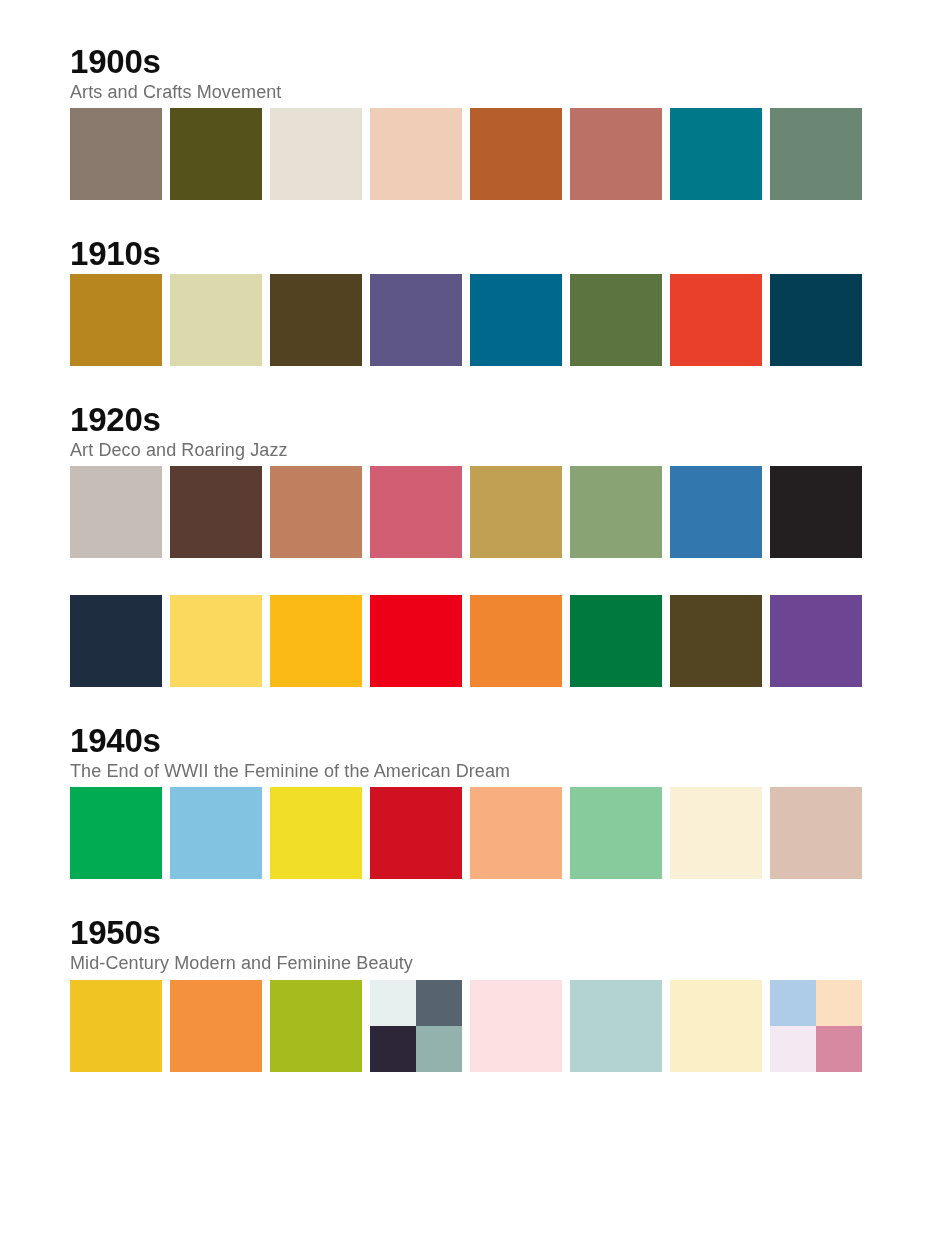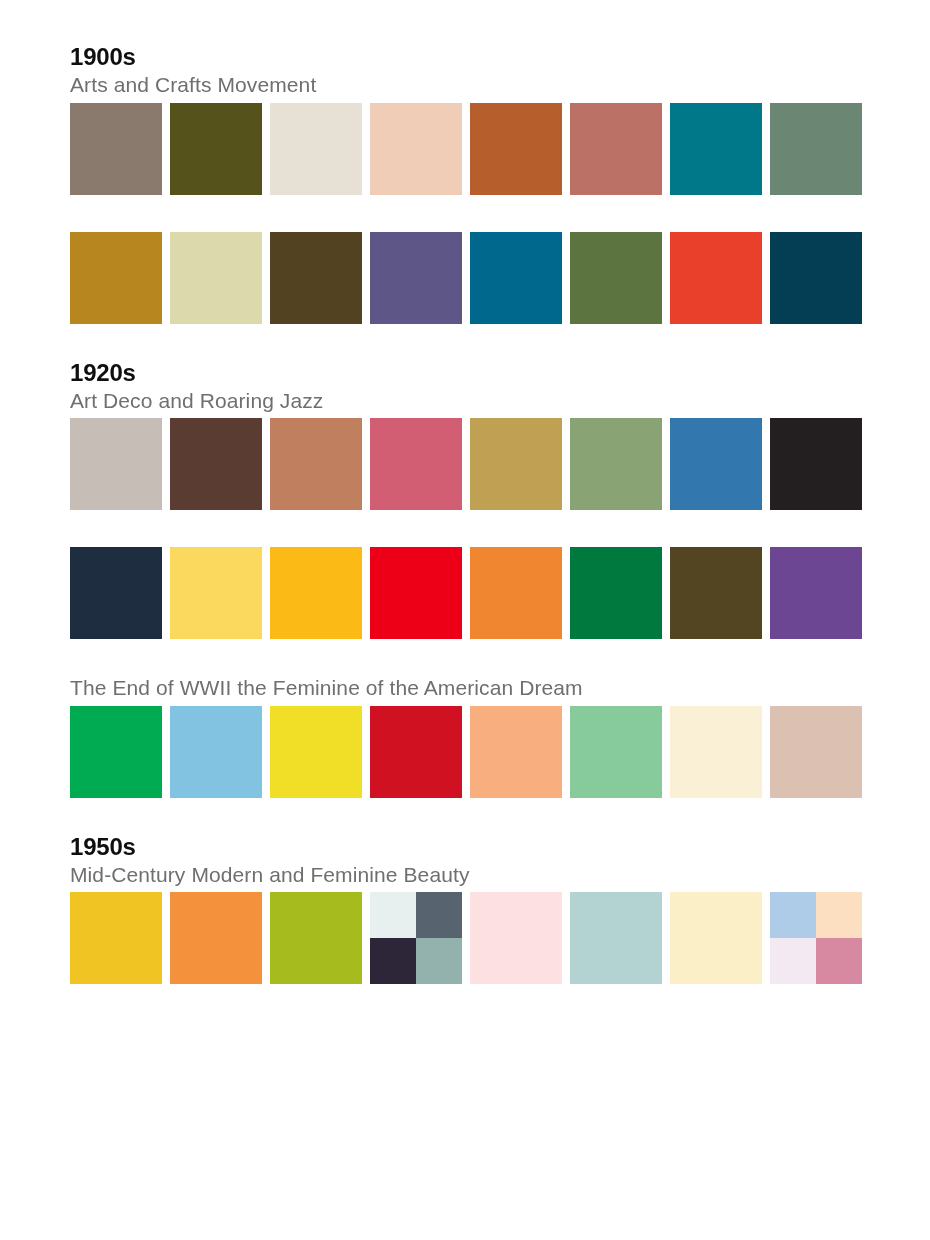--- a/index.html
+++ b/index.html
@@ -23,31 +23,31 @@
     padding: 45px 70px 0 70px;
   }
   .decade-row {
     margin-bottom: 37px;
   }
   .decade-row:last-child {
     margin-bottom: 16px;
   }
   .decade-heading {
     font-family: "Liberation Sans", sans-serif;
-    font-size: 24px;
+    font-size: 33px;
     font-weight: bold;
     color: #0f0f0f;
     letter-spacing: -0.2px;
     line-height: 1.0;
     margin: 0 0 4px 0;
     padding: 0;
   }
   .decade-subtitle {
     font-family: "Liberation Sans", sans-serif;
-    font-size: 21px;
+    font-size: 18px;
     font-weight: 300;
     color: #6f6f6f;
     letter-spacing: 0.1px;
     line-height: 1.12;
     margin: 0 0 6px 0;
     padding: 0;
     white-space: nowrap;
   }
   .swatch-strip {
     display: flex;
@@ -90,20 +90,21 @@
           <div class="swatch solid" style="background: rgb(86, 82, 27);"></div>
           <div class="swatch solid" style="background: rgb(231, 224, 212);"></div>
           <div class="swatch solid" style="background: rgb(239, 205, 182);"></div>
           <div class="swatch solid" style="background: rgb(182, 95, 44);"></div>
           <div class="swatch solid" style="background: rgb(188, 113, 102);"></div>
           <div class="swatch solid" style="background: rgb(0, 120, 138);"></div>
           <div class="swatch solid" style="background: rgb(107, 134, 115);"></div>
         </div>
       </div>
       <div class="decade-row">
+        <div class="decade-heading">1910s</div>
         <div class="swatch-strip">
           <div class="swatch solid" style="background: rgb(184, 134, 31);"></div>
           <div class="swatch solid" style="background: rgb(220, 218, 172);"></div>
           <div class="swatch solid" style="background: rgb(83, 66, 34);"></div>
           <div class="swatch solid" style="background: rgb(93, 86, 135);"></div>
           <div class="swatch solid" style="background: rgb(0, 103, 141);"></div>
           <div class="swatch solid" style="background: rgb(91, 116, 64);"></div>
           <div class="swatch solid" style="background: rgb(232, 64, 42);"></div>
           <div class="swatch solid" style="background: rgb(3, 62, 84);"></div>
         </div>
@@ -128,20 +129,21 @@
           <div class="swatch solid" style="background: rgb(251, 216, 94);"></div>
           <div class="swatch solid" style="background: rgb(252, 186, 22);"></div>
           <div class="swatch solid" style="background: rgb(237, 0, 23);"></div>
           <div class="swatch solid" style="background: rgb(241, 134, 49);"></div>
           <div class="swatch solid" style="background: rgb(0, 121, 62);"></div>
           <div class="swatch solid" style="background: rgb(83, 69, 33);"></div>
           <div class="swatch solid" style="background: rgb(108, 70, 147);"></div>
         </div>
       </div>
       <div class="decade-row">
+        <div class="decade-heading">1940s</div>
         <div class="decade-subtitle">The End of WWII the Feminine of the American Dream</div>
         <div class="swatch-strip">
           <div class="swatch solid" style="background: rgb(0, 171, 81);"></div>
           <div class="swatch solid" style="background: rgb(129, 195, 225);"></div>
           <div class="swatch solid" style="background: rgb(240, 223, 38);"></div>
           <div class="swatch solid" style="background: rgb(207, 17, 34);"></div>
           <div class="swatch solid" style="background: rgb(248, 174, 126);"></div>
           <div class="swatch solid" style="background: rgb(135, 203, 156);"></div>
           <div class="swatch solid" style="background: rgb(250, 240, 213);"></div>
           <div class="swatch solid" style="background: rgb(220, 192, 178);"></div>

